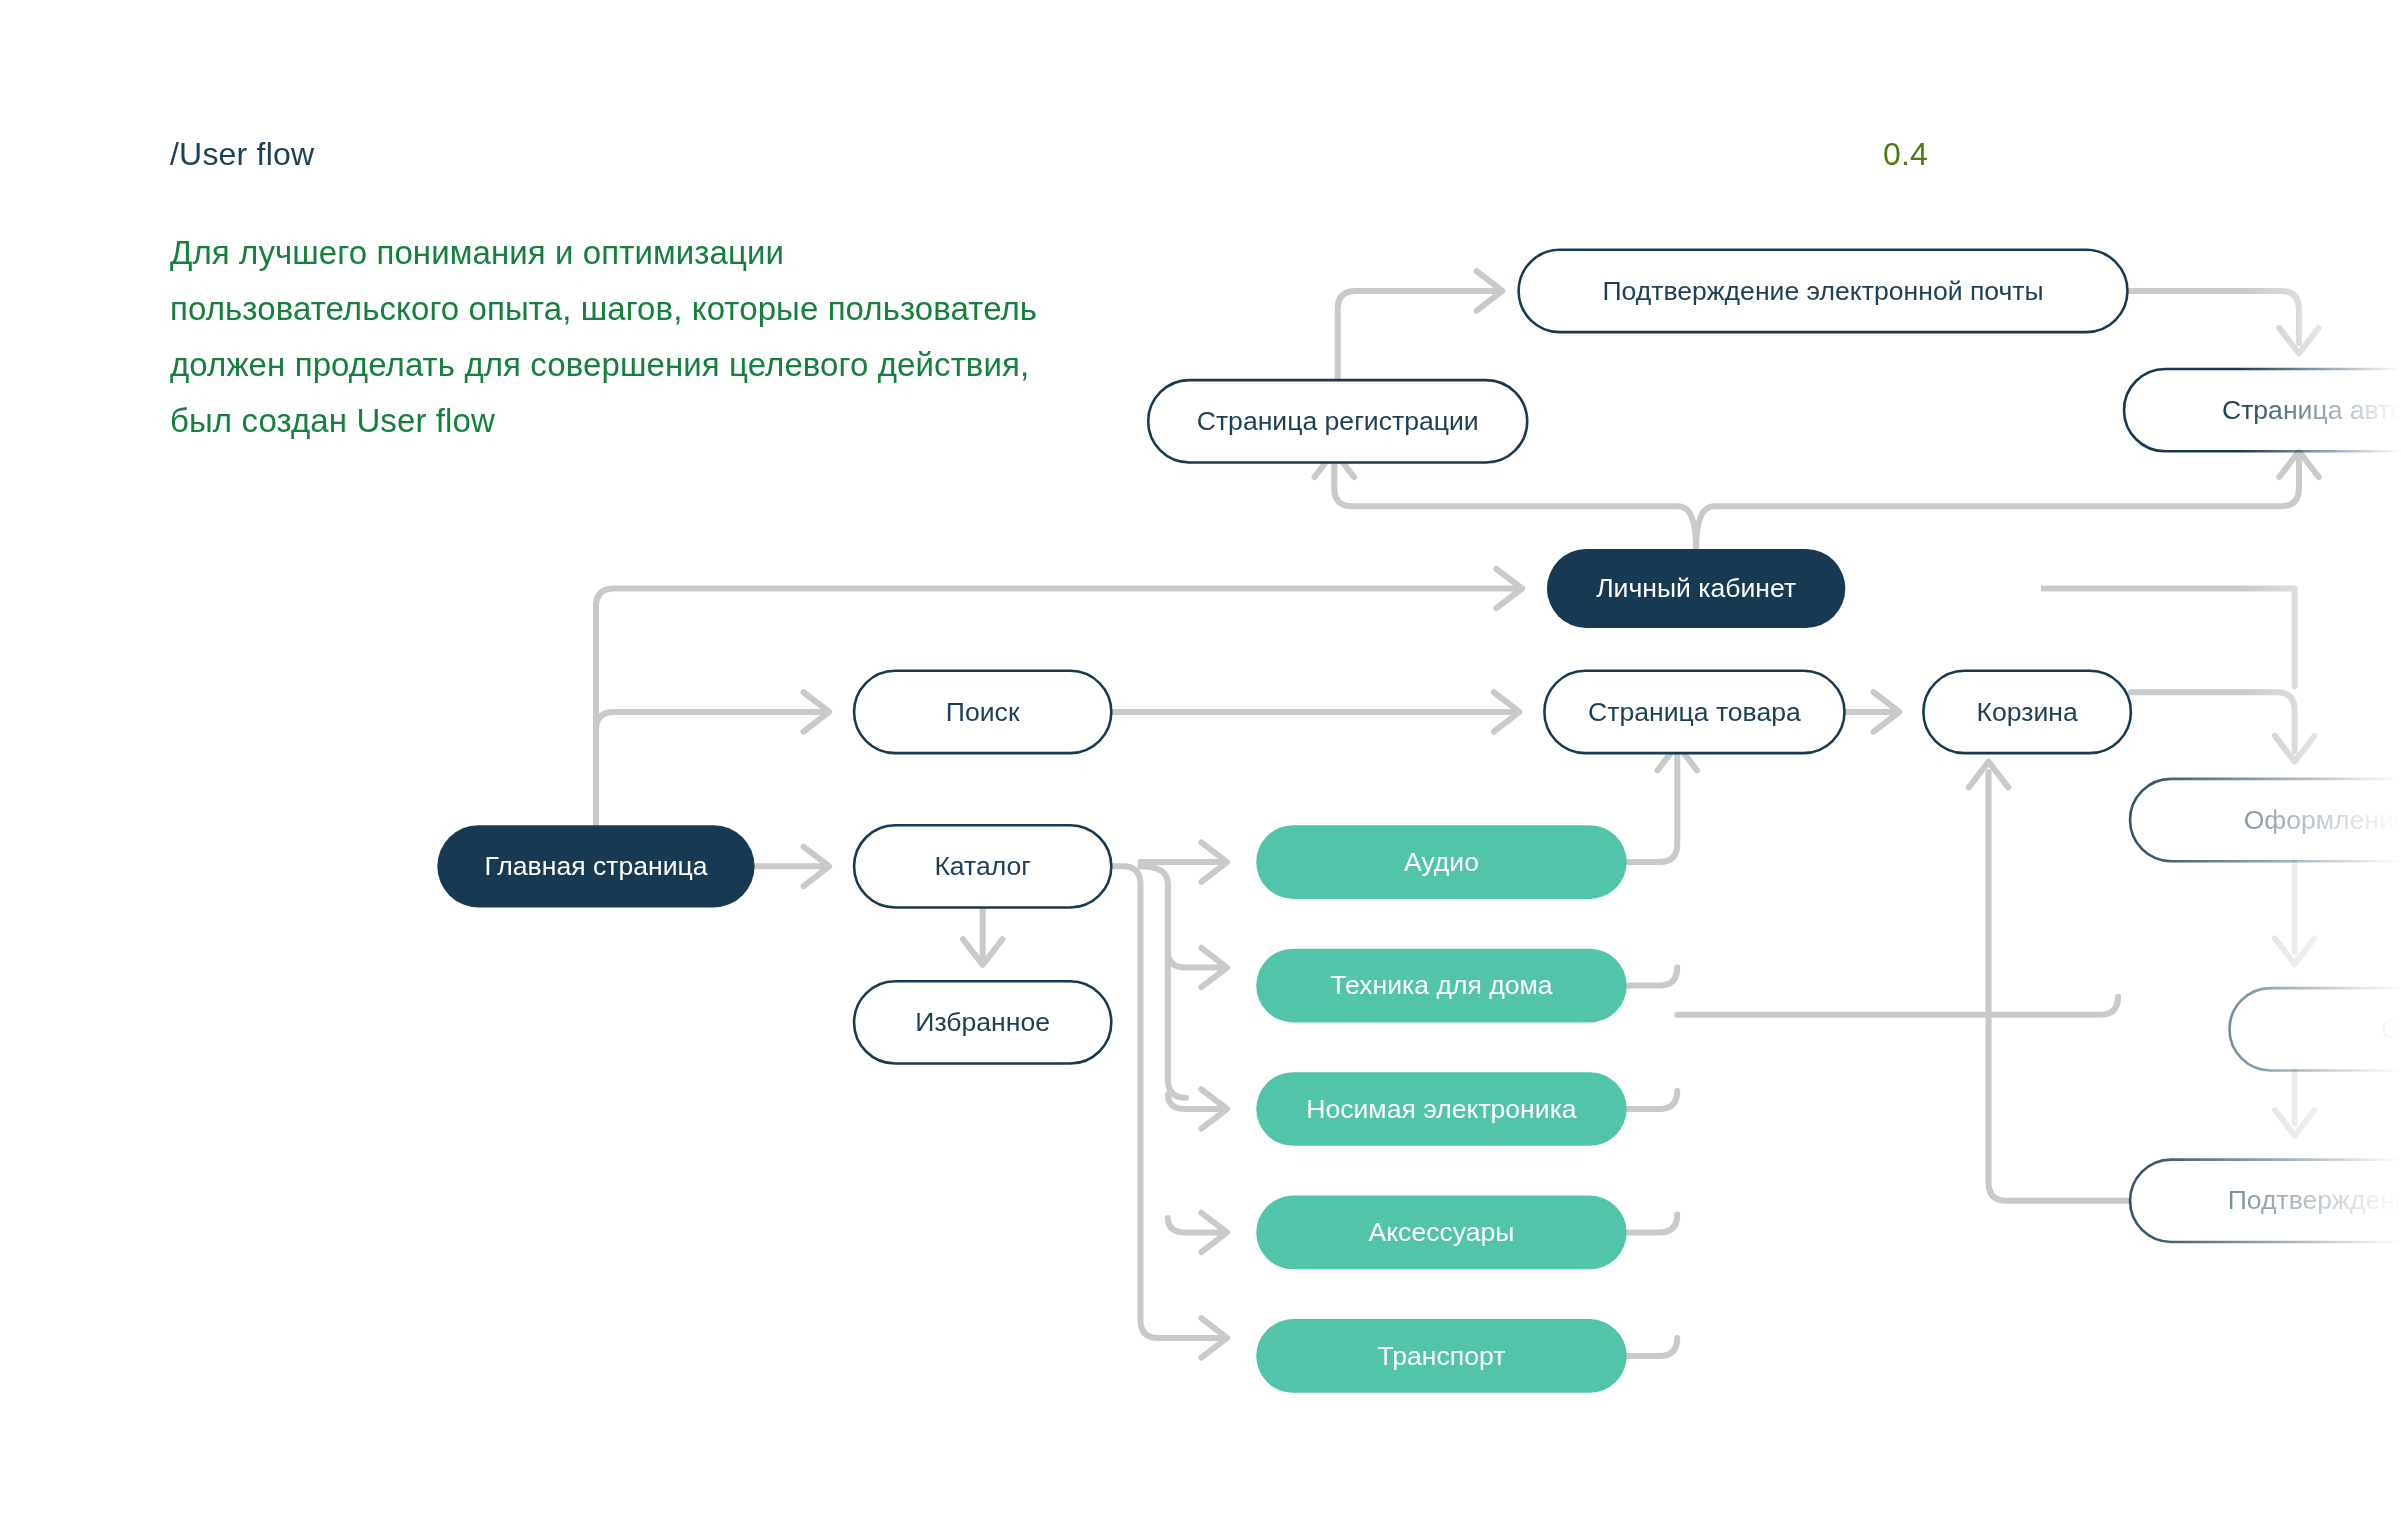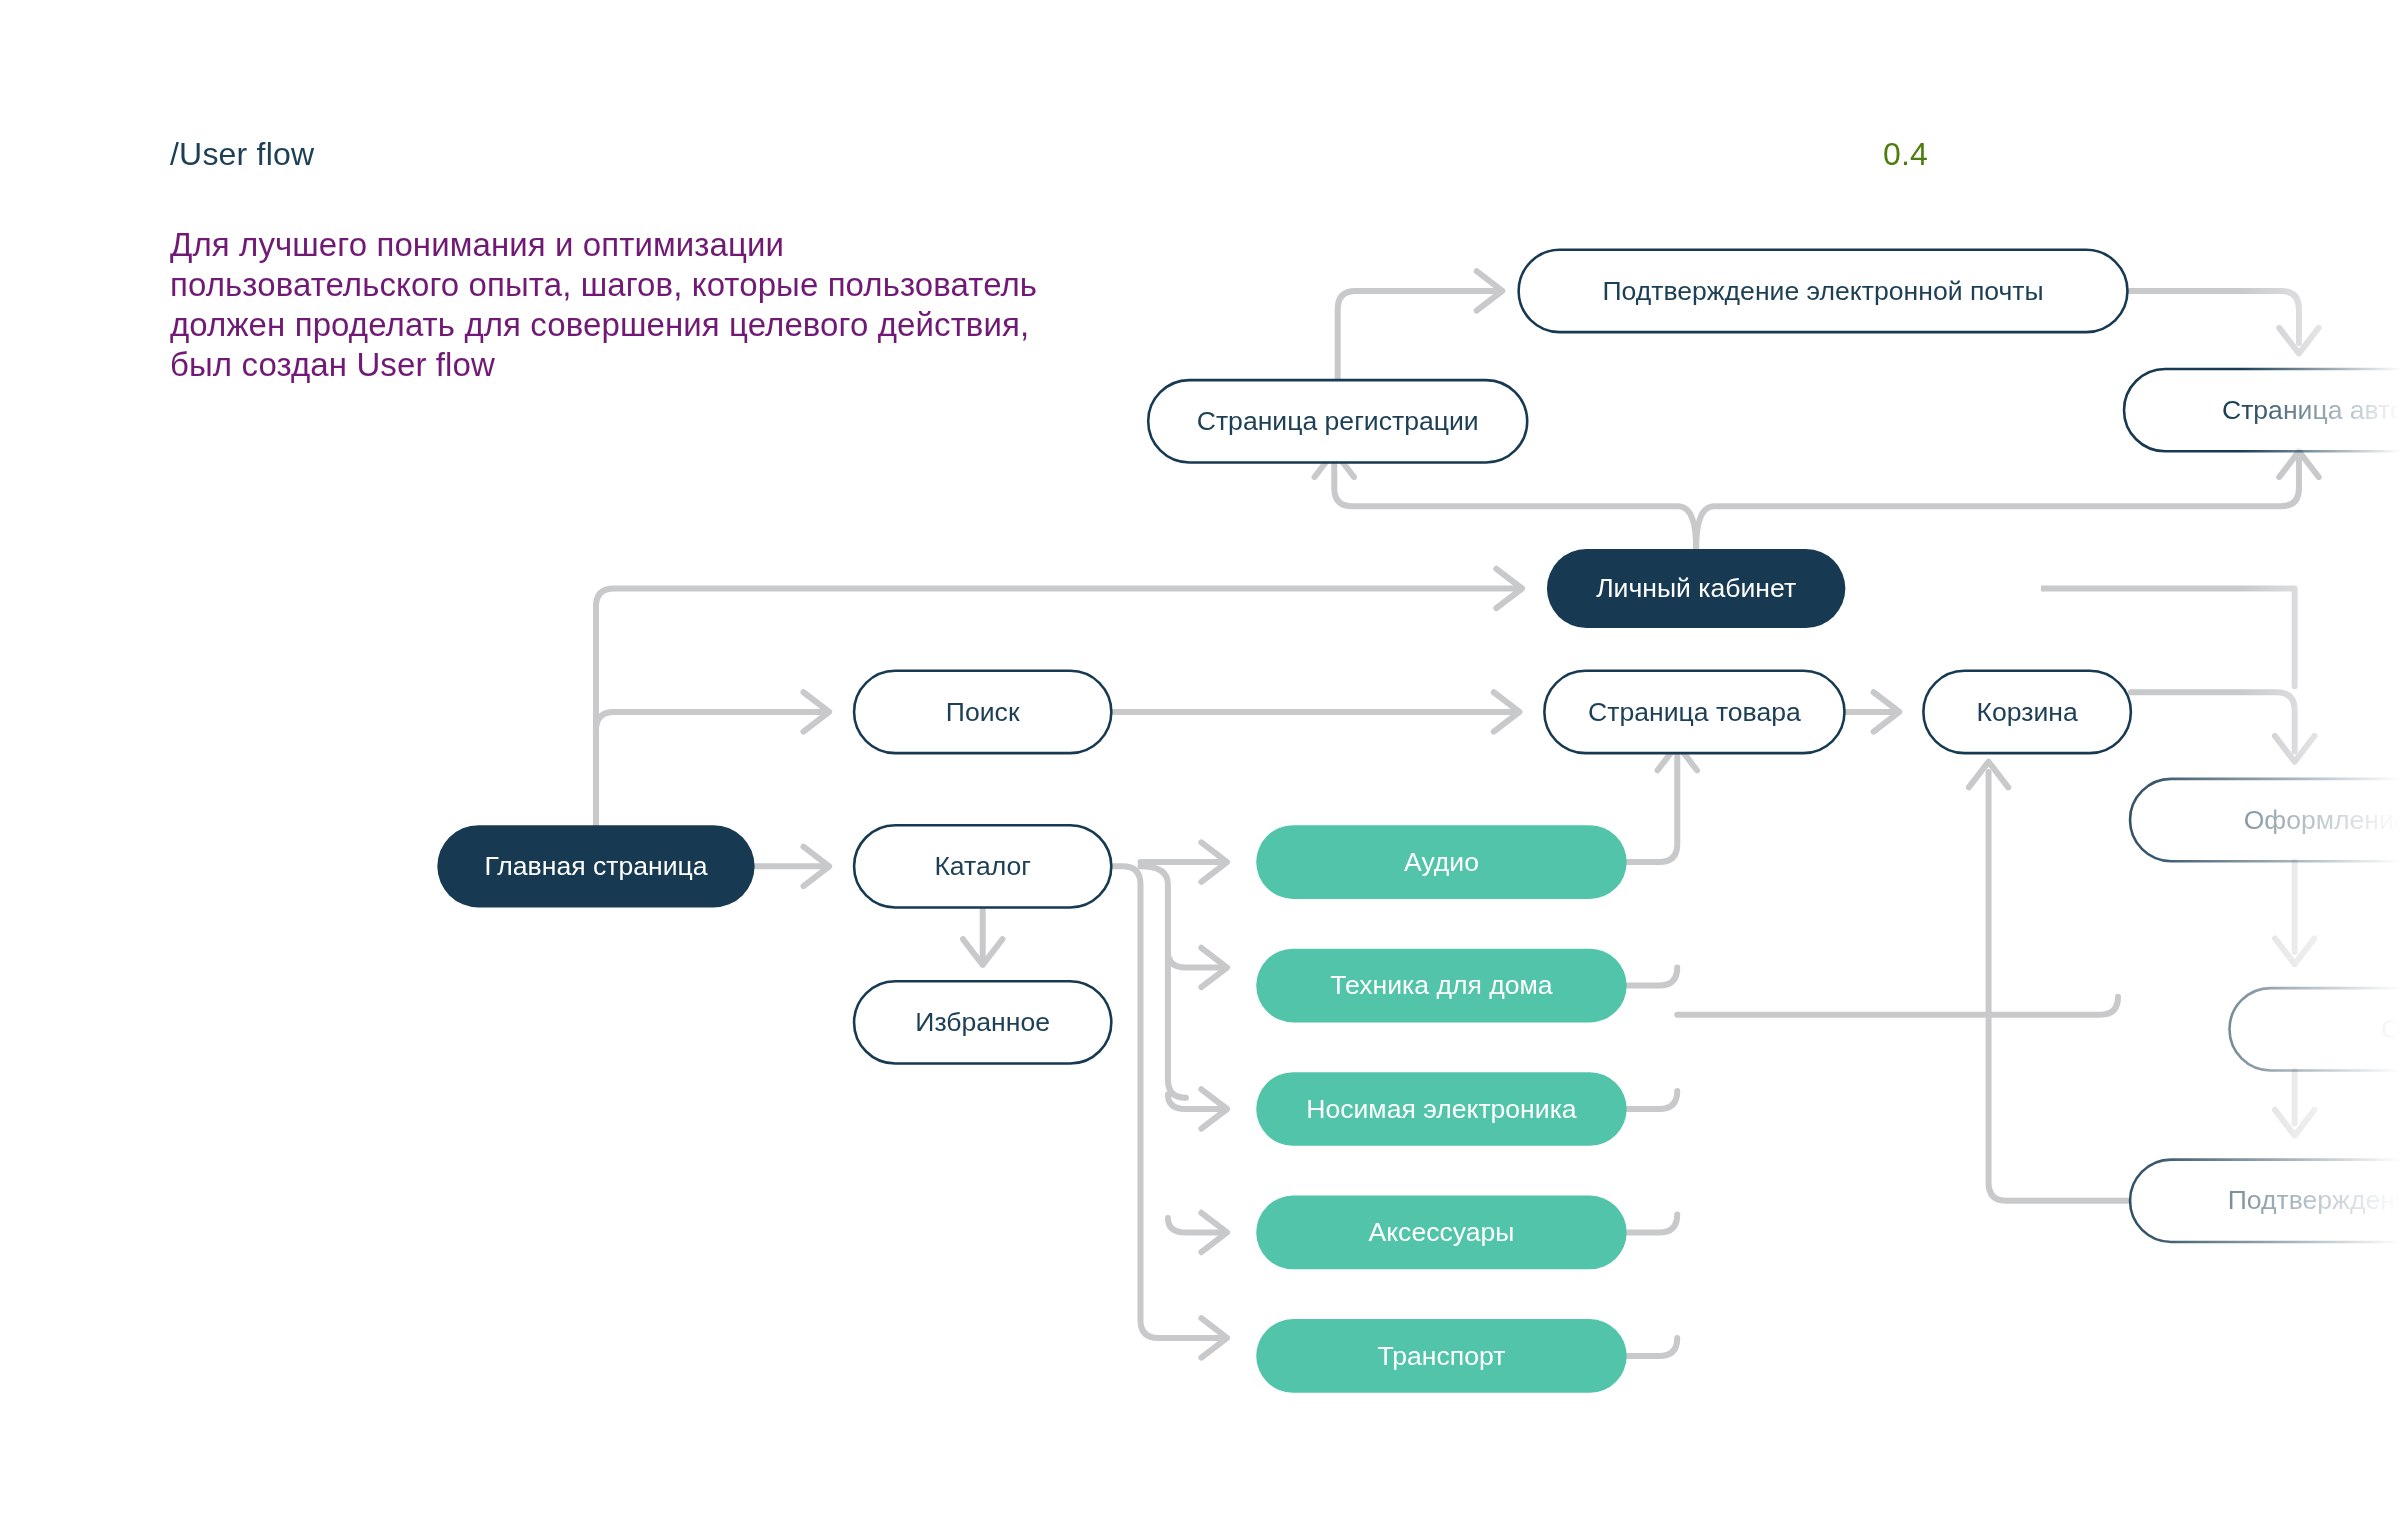--- a/index.html
+++ b/index.html
@@ -43,22 +43,22 @@
     white-space: nowrap;
   }
 
   
   .intro-paragraph {
     position: absolute;
     left: 170px;
     top: 225px;
     width: 909px;
     font-size: 33px;
-    line-height: 40px;
-    color: #701a75;
+    line-height: 56px;
+    color: #15803d;
     letter-spacing: 0.1px;
   }
 
   
   #diagram {
     position: absolute;
     left: 0;
     top: 0;
     width: 2401px;
     height: 1532px;

